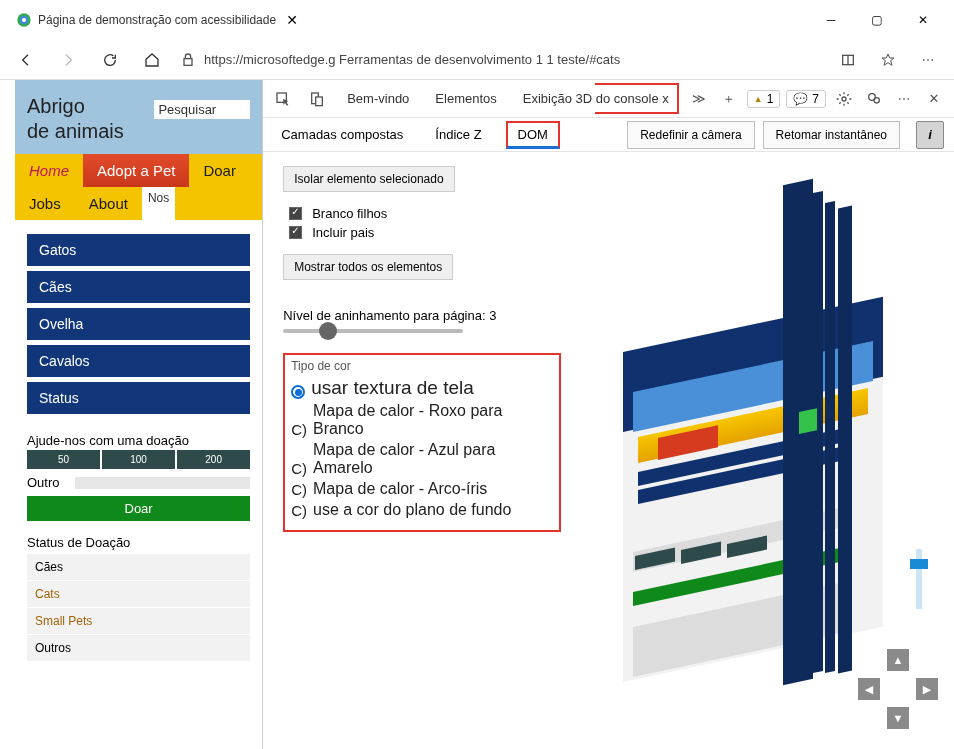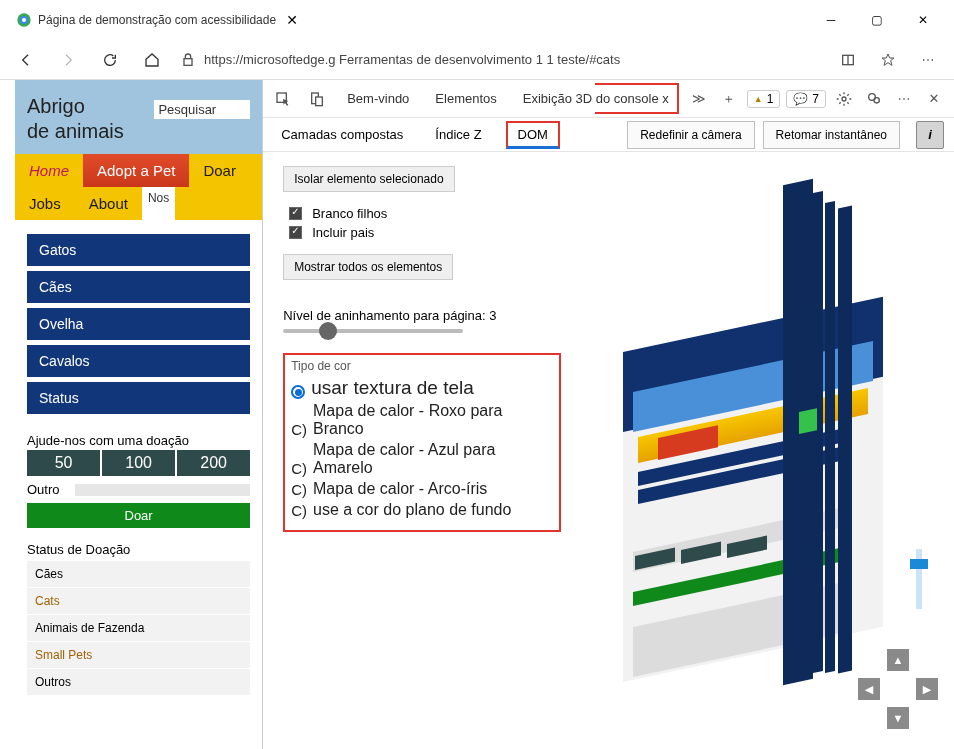--- a/index.html
+++ b/index.html
@@ -32,21 +32,21 @@
 .page-header .search-label { position: absolute; right: 12px; top: 20px; font-size: 13px; color: #333; background: #fff; padding: 2px 34px 2px 4px; }
 .nav { display: flex; flex-wrap: wrap; background: #f5c400; }
 .nav a { padding: 8px 14px; font-size: 15px; color: #1a1a1a; cursor: pointer; text-align: center; }
 .nav a.active { background: linear-gradient(#e14b2a,#c9371a); color: #fff; }
 .nav a.home { color: #be185d; font-style: italic; }
 .side-list { padding: 14px 12px 0 12px; }
 .side-item { background: #11367a; color: #fff; padding: 8px 12px; margin-bottom: 5px; font-size: 14px; cursor: pointer; }
 .donate { padding: 14px 12px 0 12px; }
 .donate h3 { font-size: 13px; font-weight: 400; margin-bottom: 2px; }
 .amount-row { display: flex; gap: 2px; }
-.amount-btn { flex: 1; background: #2e4a4a; color: #fff; text-align: center; padding: 4px 0; font-size: 16px; cursor: pointer; }
+.amount-btn { flex: 1; background: #2e4a4a; color: #fff; text-align: center; padding: 4px 0; font-size: 10px; cursor: pointer; }
 .other-row { margin-top: 6px; display: flex; align-items: center; gap: 15px; }
 .other-row .track { flex: 1; height: 12px; background: #e6e6e6; }
 .donate-btn { background: #0f8a1a; color: #fff; text-align: center; padding: 5px 0; margin-top: 6px; font-size: 13px; cursor: pointer; }
 .status { padding: 14px 12px 0 12px; }
 .status h3 { font-size: 13px; font-weight: 400; margin-bottom: 4px; }
 .status-item { background: #f2f2f2; padding: 6px 8px; font-size: 12px; border-bottom: 1px solid #fff; }
 .status-item.gold { color: #a16207; }
 
 
 .devtools { flex: 1; display: flex; flex-direction: column; background: #fff; }
@@ -206,21 +206,20 @@
       <div class="other-row">
         <span>Outro</span>
         <div class="track"></div>
       </div>
       <div class="donate-btn">Doar</div>
     </div>
     <div class="status">
       <h3>Status de Doação</h3>
       <div class="status-item">Cães</div>
       <div class="status-item gold">Cats</div>
-      <div class="status-item">Animais de Fazenda</div>
       <div class="status-item gold">Small Pets</div>
       <div class="status-item">Outros</div>
     </div>
   </div>
 
   <div class="devtools">
     <div class="dt-top">
       <div class="dt-icon">
           <svg class="icon" viewBox="0 0 24 24">
             <rect x="3" y="3" width="14" height="14" stroke="#555" stroke-width="2" fill="none"></rect>

